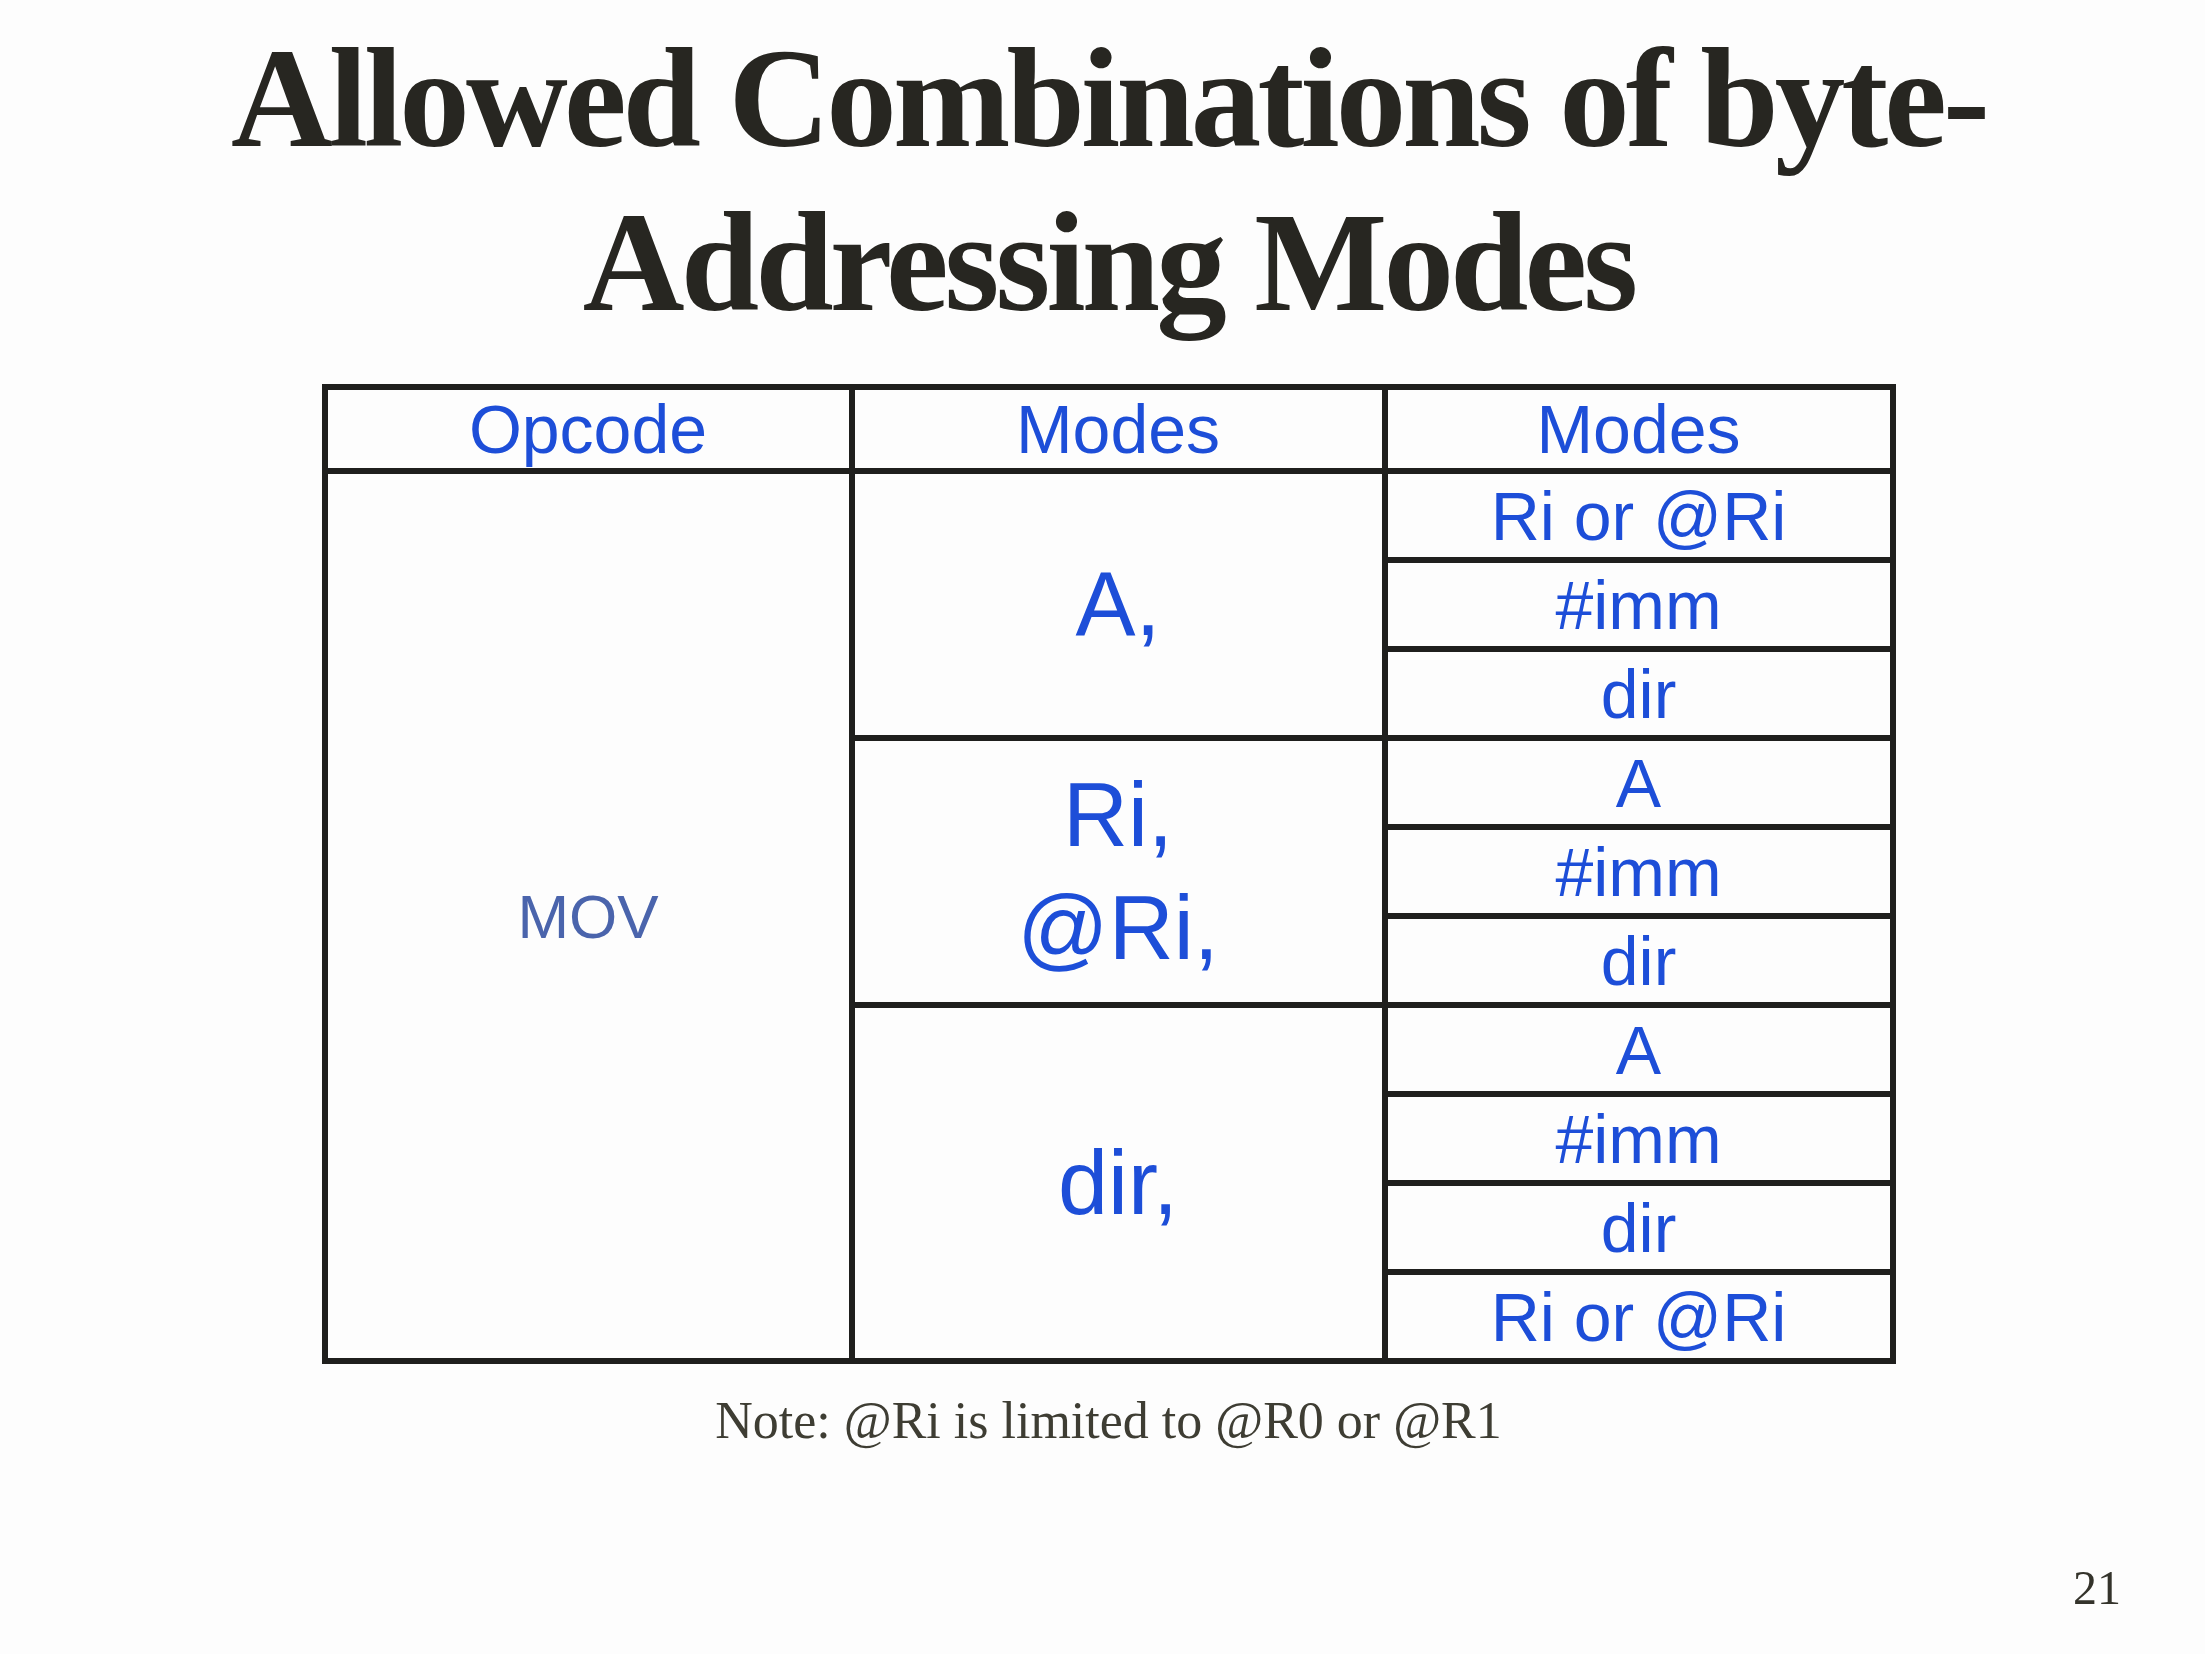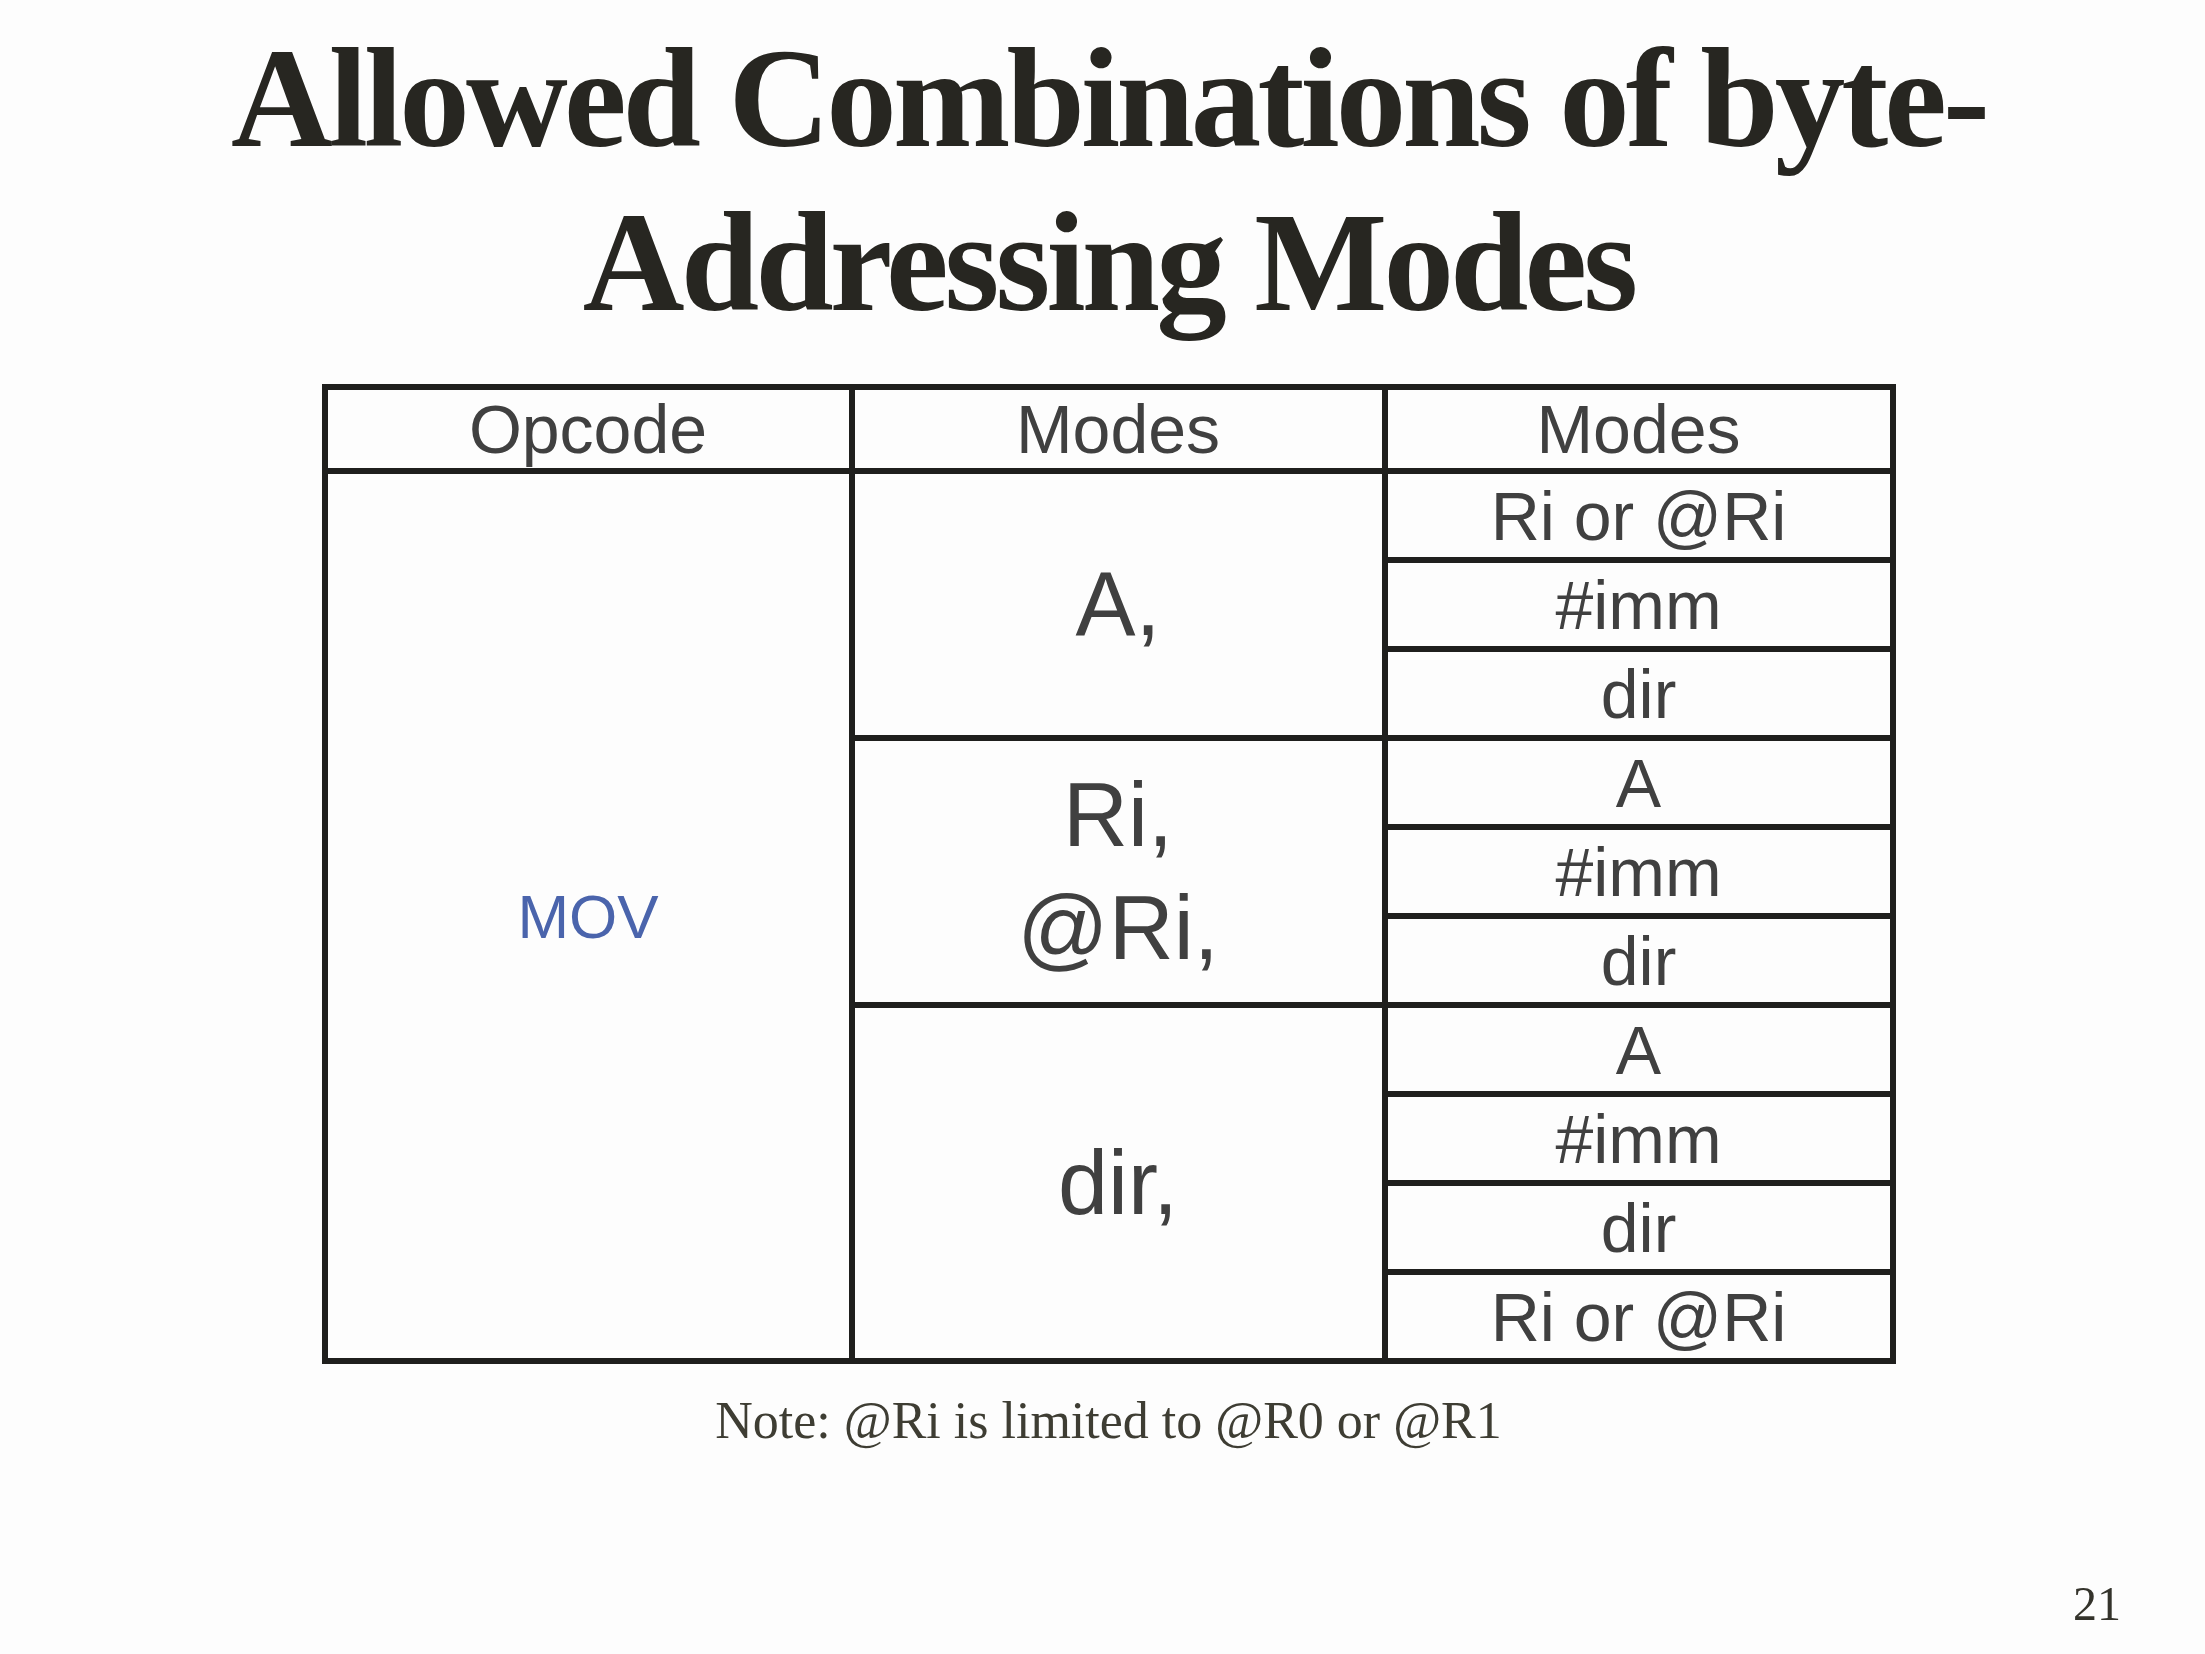--- a/index.html
+++ b/index.html
@@ -27,21 +27,21 @@
     border-collapse: collapse;
     table-layout: fixed;
     width: 1568px;
     margin: 40px auto 0;
   }
   .modes-table td {
     border: 6.2px solid #1f1f1d;
     text-align: center;
     vertical-align: middle;
     padding: 0;
-    color: #404040;
+    color: #1d4ed8;
   }
   col.c1 { width: 527px; }
   col.c2 { width: 533px; }
   col.c3 { width: 508px; }
 
   tr.hdr td { height: 78px; font-size: 68px; }
   tr.row td { height: 83px; }
 
   td.src  { font-size: 68px; }
   td.dest { font-size: 90px; white-space: pre-line; line-height: 1.25; }
@@ -51,21 +51,21 @@
     margin-top: 18.6px;
     text-align: center;
     font-family: "Liberation Serif", "DejaVu Serif", serif;
     font-size: 52px;
     line-height: 1.45;
     color: #3e3d33;
   }
 
   .page-num {
     position: absolute;
-    right: 84px; bottom: 23px;
+    right: 84px; bottom: 39px;
     font-family: "Liberation Serif", "DejaVu Serif", serif;
     font-size: 48px;
     color: #34332b;
   }
 </style>
 </head>
 <body>
 
 <div class="slide">
 

